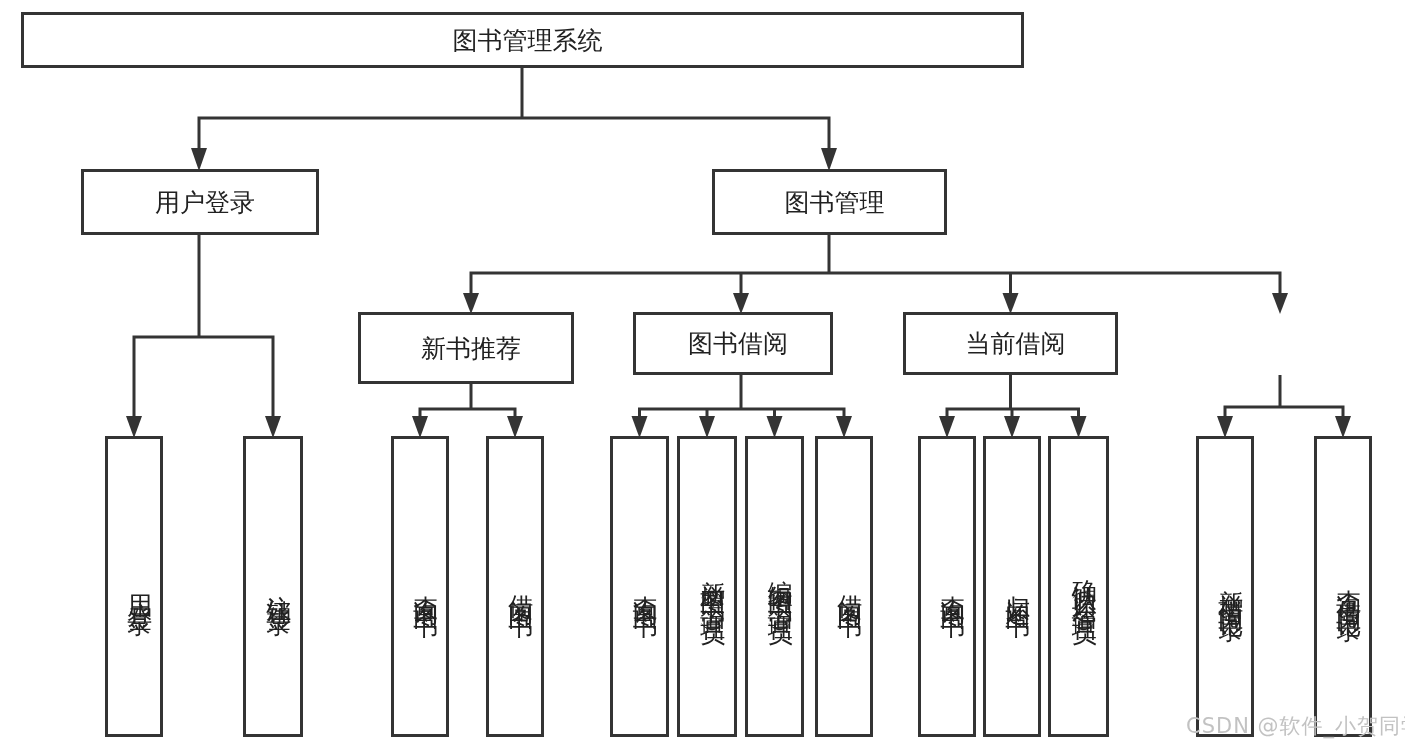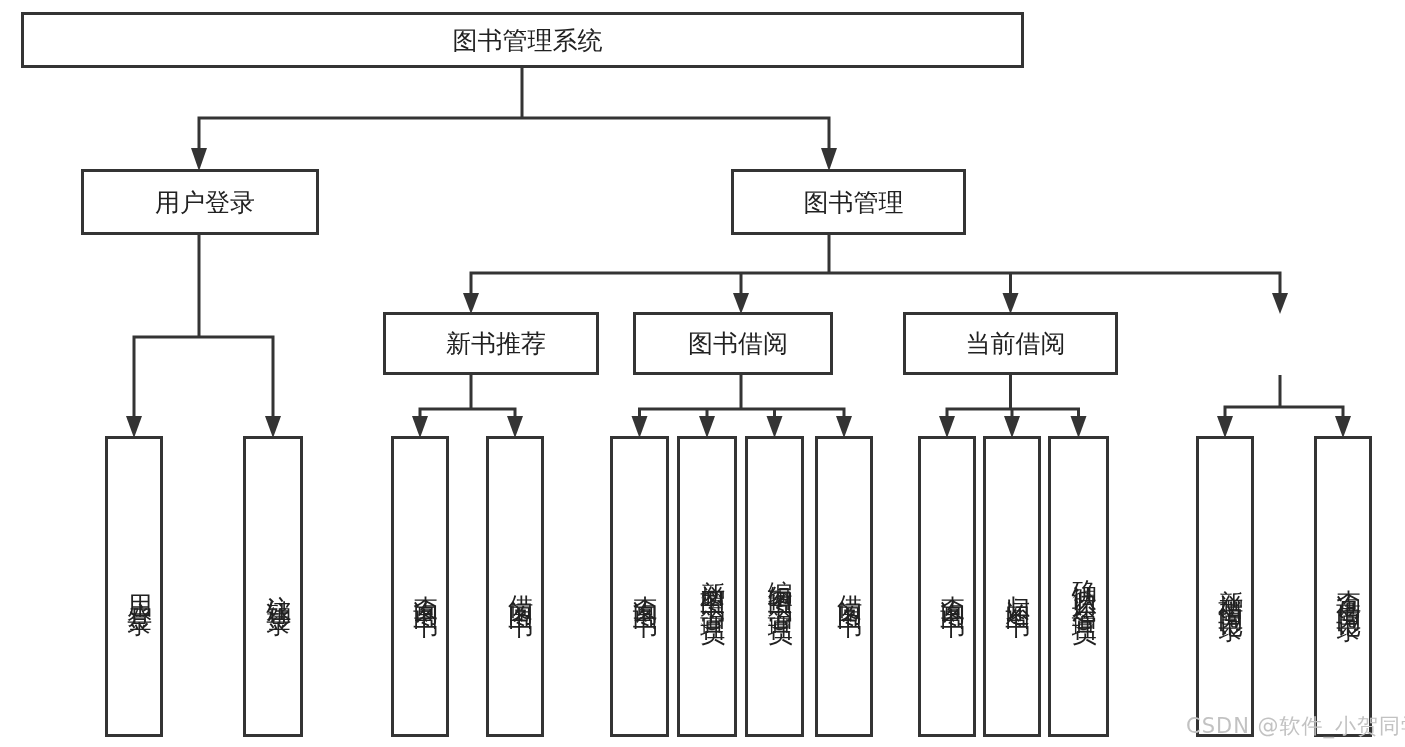--- a/index.html
+++ b/index.html
@@ -74,25 +74,25 @@
     </g>
   </svg>
 
   <div class="node" style="left:21px;top:12px;width:1003px;height:56px;">
     <span>图书管理系统</span>
   </div>
 
   <div class="node" style="left:81px;top:169px;width:238px;height:66px;">
     <span>用户登录</span>
   </div>
-  <div class="node" style="left:712px;top:169px;width:235px;height:66px;margin-left:19px;">
+  <div class="node" style="left:712px;top:169px;width:235px;height:66px;">
     <span>图书管理</span>
   </div>
 
-  <div class="node" style="left:383px;top:312px;width:216px;height:63px;">
+  <div class="node" style="left:358px;top:312px;width:216px;height:72px;">
     <span>新书推荐</span>
   </div>
   <div class="node" style="left:633px;top:312px;width:200px;height:63px;">
     <span>图书借阅</span>
   </div>
   <div class="node" style="left:903px;top:312px;width:215px;height:63px;">
     <span>当前借阅</span>
   </div>
 
   <div class="node leaf" style="left:105px;top:436px;width:58px;height:301px;">

